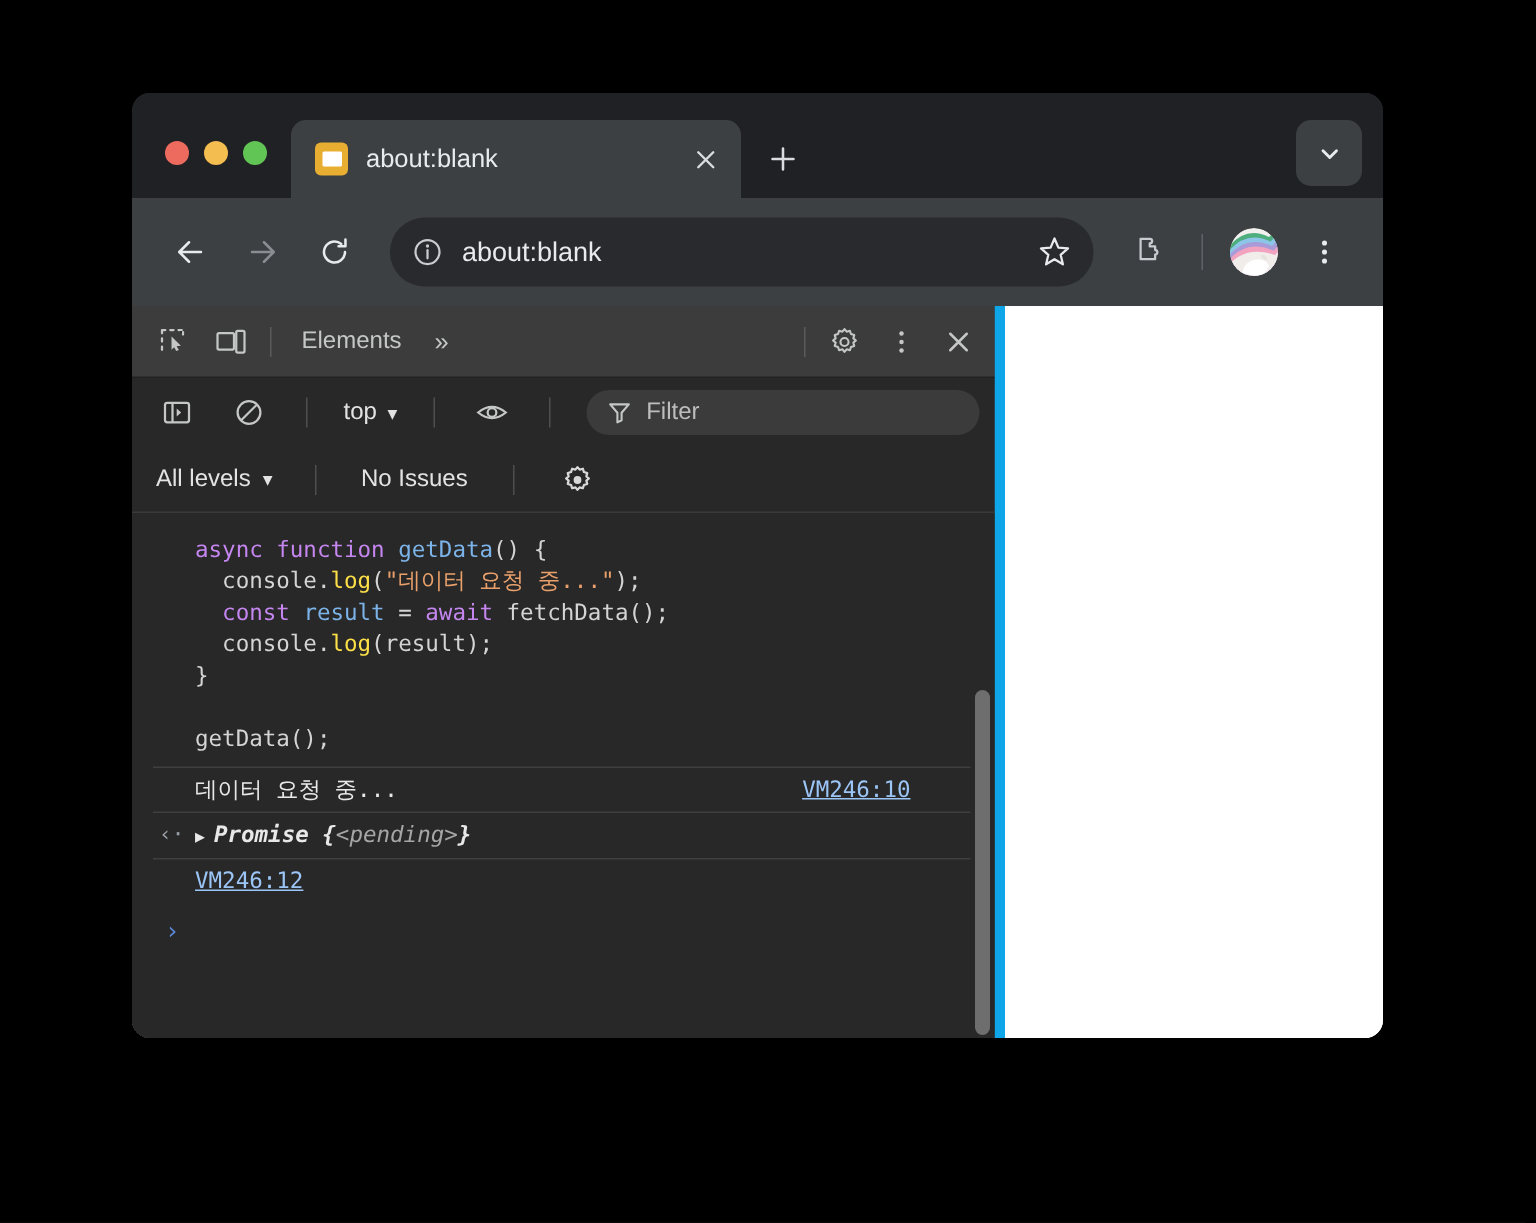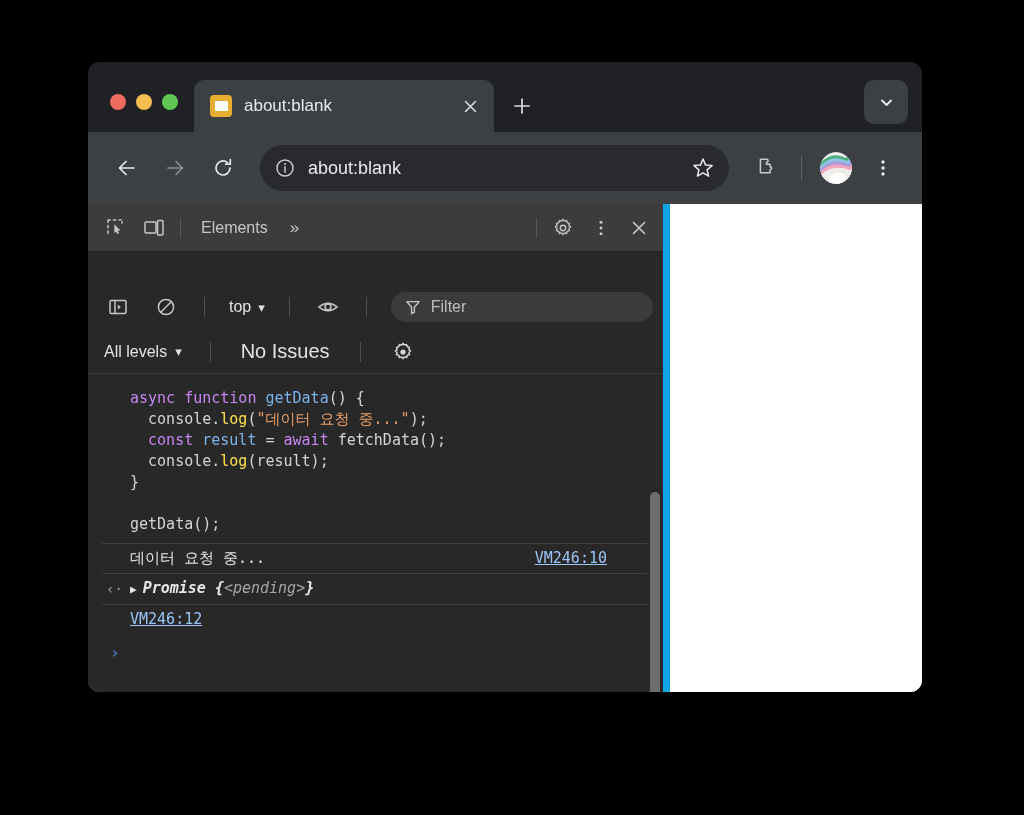--- a/index.html
+++ b/index.html
@@ -189,21 +189,20 @@
   #dt-tabbar-spacer { flex: 1; }
 
   
   #console-toolbar {
     height: 46px;
     background: #282828;
     display: flex;
     align-items: center;
     padding: 0 10px 0 12px;
     gap: 12px;
-    margin-top: 32px;
   }
   .ct-sep { width: 1px; height: 20px; background: #4E4E4E; margin: 0 8px; flex: none; }
   #context-selector {
     display: flex; align-items: center; gap: 7px;
     color: #E3E3E3; font-size: 16px;
     padding: 0 4px;
     flex: none;
   }
   #filter-box {
     flex: 1;
@@ -224,21 +223,21 @@
     display: flex;
     align-items: center;
     padding: 0 12px;
     gap: 16px;
     border-bottom: 1px solid #3A3A3A;
   }
   #levels-selector {
     display: flex; align-items: center; gap: 8px;
     color: #E3E3E3; font-size: 16px; padding: 0 4px;
   }
-  #issues-label { color: #E3E3E3; font-size: 20px; padding: 0 6px; }
+  #issues-label { color: #E3E3E3; font-size: 16px; padding: 0 6px; }
 
   
   #console-body {
     flex: 1;
     background: #282828;
     position: relative;
     overflow: hidden;
     display: flex;
   }
   #console-gutter { width: 14px; flex: none; background: #282828; }

